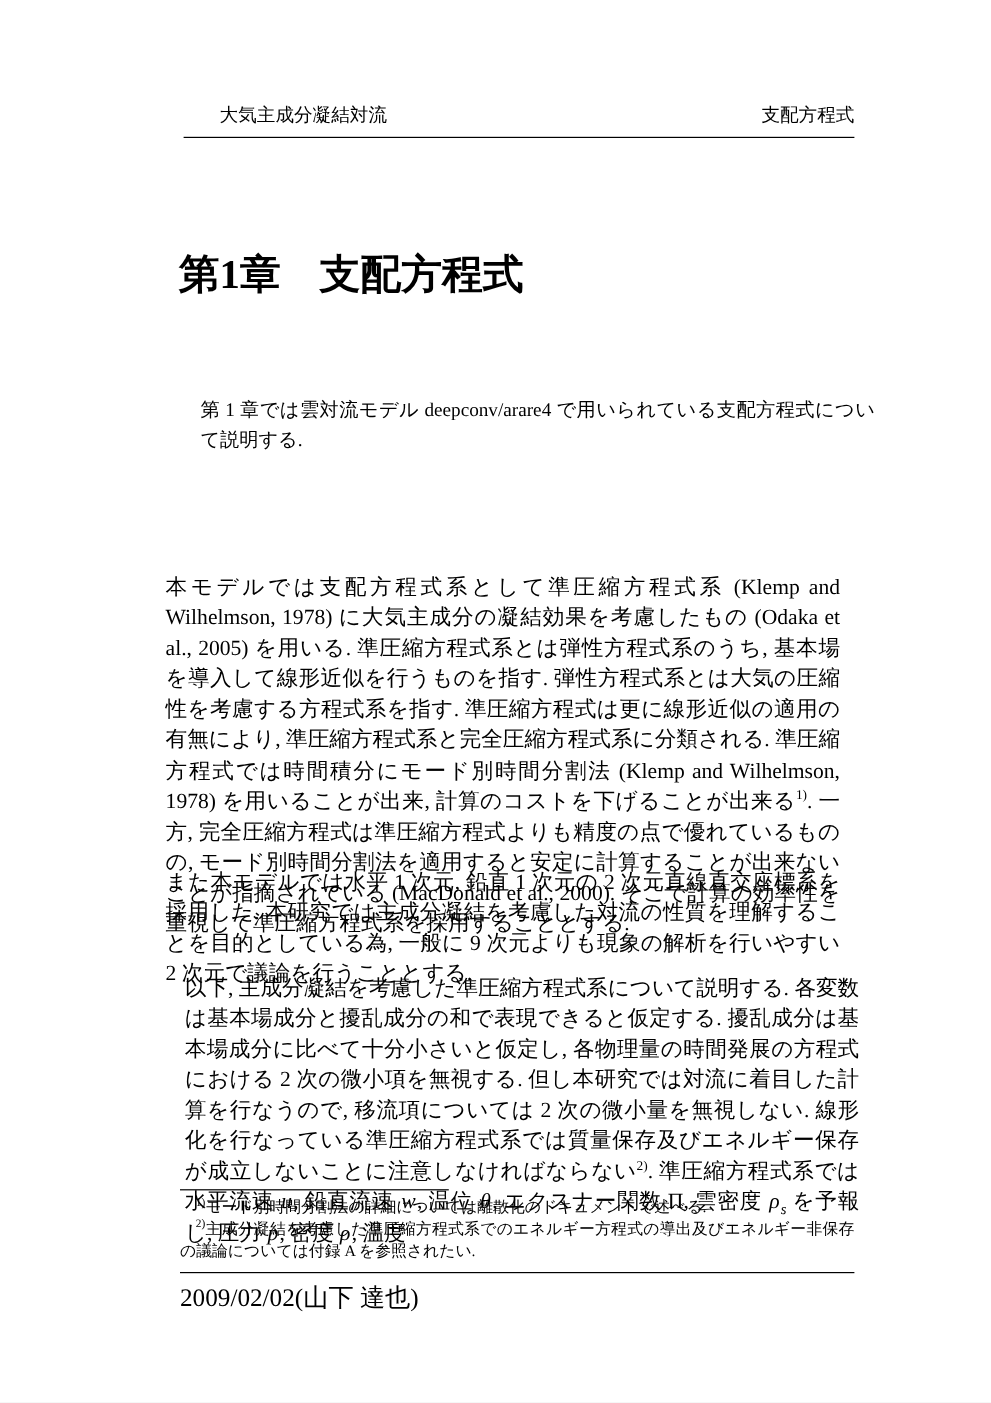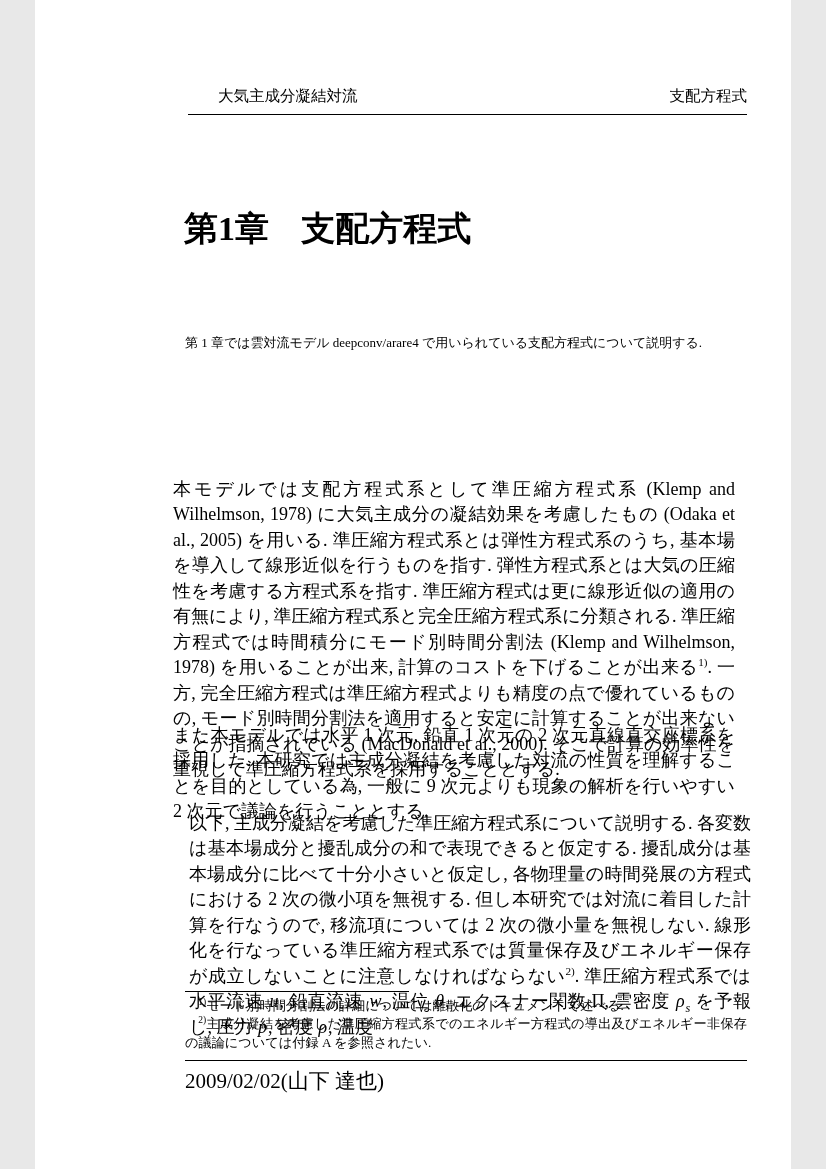--- a/index.html
+++ b/index.html
@@ -1,18 +1,18 @@
 <!DOCTYPE html>
 <html><head>
 <meta charset="utf-8">
 <style>
   html,body { margin:0; padding:0; background:#e8e8e8; }
   .page {
     position:relative;
-    width:756px; height:1169px;
+    width:826px; height:1169px;
     margin:0 auto;
     background:#ffffff;
     color:#000000;
     font-family:"Liberation Serif","DejaVu Serif",serif;
     overflow:hidden;
   }
   
   .header {
     position:absolute; left:153px; top:86px; width:559px;
     border-bottom:1.6px solid #000;
@@ -25,22 +25,22 @@
   
   .chapter {
     position:absolute; left:149px; top:206px;
     font-size:34px; font-weight:bold;
     font-family:"Liberation Serif","DejaVu Serif",serif;
   }
   .chapter-label { margin-right:0.95em; }
 
   
   .intro {
-    position:absolute; left:150px; top:330px; width:562px;
-    font-size:13px; line-height:25.4px; text-align:justify;
+    position:absolute; left:167px; top:330px; width:562px;
+    font-size:16px; line-height:25.4px; text-align:justify;
   }
 
   
   .section {
     position:absolute; left:149px; top:422px;
     font-size:21.5px; font-weight:bold;
   }
   .section-number { margin-right:1.1em; }
 
   

